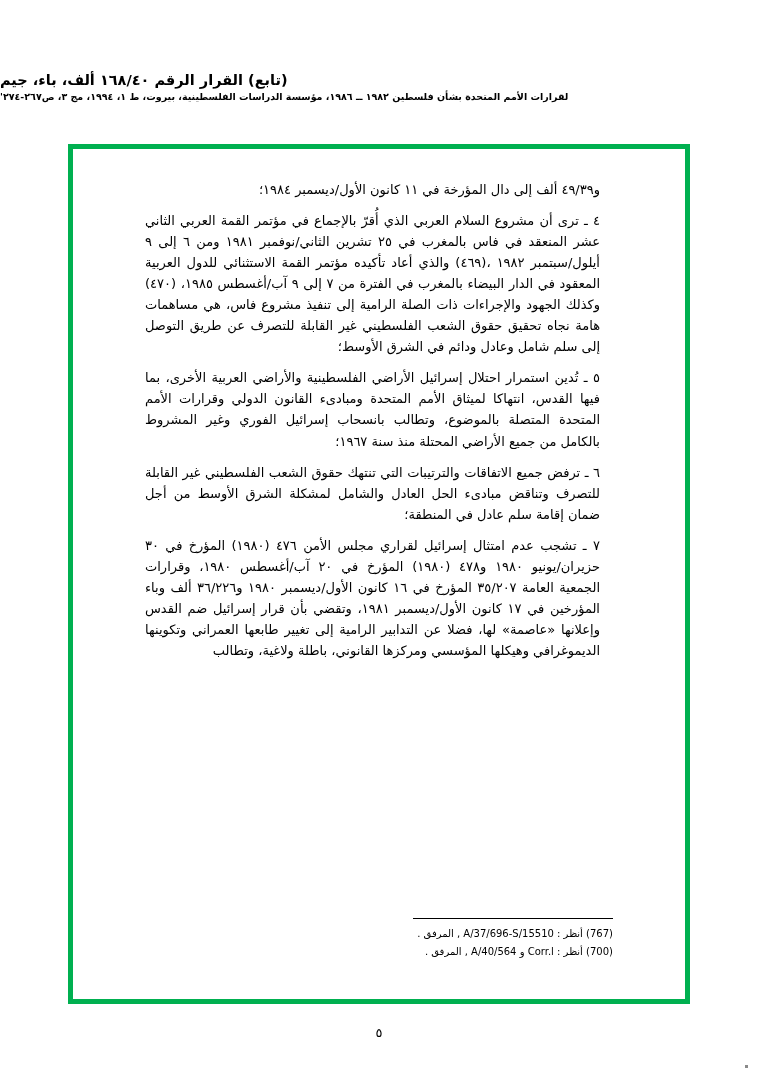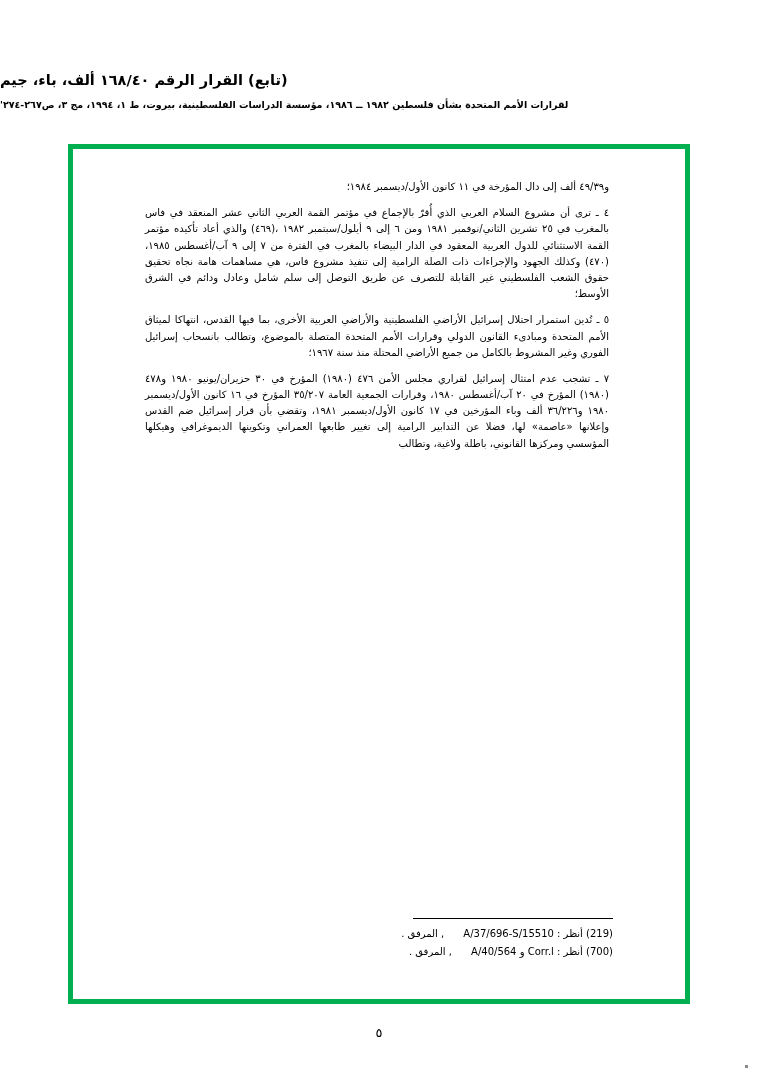--- a/index.html
+++ b/index.html
@@ -27,21 +27,20 @@
     text-align: left;
   }
   .header-title {
     font-size: 14.5px;
     font-weight: bold;
     letter-spacing: 0px;
     line-height: 1.4;
     direction: rtl;
   }
   .header-sub {
-    margin-top: 8px;
     font-size: 9.5px;
     font-weight: bold;
     direction: rtl;
     line-height: 1.4;
   }
   .frame {
     position: absolute;
     top: 144px;
     left: 68px;
     width: 622px;
@@ -53,23 +52,23 @@
   .content {
     position: absolute;
     top: 30px;
     right: 72px;
     left: 72px;
     direction: rtl;
     text-align: justify;
     text-align-last: right;
   }
   .para {
-    font-size: 10px;
+    font-size: 13px;
     line-height: 1.62;
-    margin: 0 4px 6px 0;
+    margin: 0 13px 6px 0;
     direction: rtl;
   }
   .para.gap {
     margin-top: 10px;
   }
   .footnotes {
     position: absolute;
     right: 72px;
     left: 72px;
     bottom: 38px;
@@ -84,21 +83,20 @@
   .footnote {
     font-size: 10px;
     line-height: 1.55;
     direction: rtl;
     margin-bottom: 2px;
   }
   .footnote .latin {
     direction: ltr;
     unicode-bidi: embed;
     display: inline-block;
-    margin-left: 16px;
   }
   .page-number {
     position: absolute;
     bottom: 38px;
     left: 0;
     right: 0;
     text-align: center;
     font-size: 13px;
   }
   .edge-mark {
@@ -118,27 +116,28 @@
   <div class="header">
     <div class="header-title">(تابع) القرار الرقم ١٦٨/٤٠ ألف، باء، جيم</div>
     <div class="header-sub">لقرارات الأمم المتحدة بشأن فلسطين ١٩٨٢ ــ ١٩٨٦، مؤسسة الدراسات الفلسطينية، بيروت، ط ١، ١٩٩٤، مج ٣، ص٢٦٧-٢٧٤'</div>
   </div>
 
   <div class="frame">
     <div class="content">
       <p class="para">و٤٩/٣٩ ألف إلى دال المؤرخة في ١١ كانون الأول/ديسمبر ١٩٨٤؛</p>
       <p class="para gap">٤ ـ ترى أن مشروع السلام العربي الذي أُقرّ بالإجماع في مؤتمر القمة العربي الثاني عشر المنعقد في فاس بالمغرب في ٢٥ تشرين الثاني/نوفمبر ١٩٨١ ومن ٦ إلى ٩ أيلول/سبتمبر ١٩٨٢ ،(٤٦٩) والذي أعاد تأكيده مؤتمر القمة الاستثنائي للدول العربية المعقود في الدار البيضاء بالمغرب في الفترة من ٧ إلى ٩ آب/أغسطس ١٩٨٥، (٤٧٠) وكذلك الجهود والإجراءات ذات الصلة الرامية إلى تنفيذ مشروع فاس، هي مساهمات هامة نجاه تحقيق حقوق الشعب الفلسطيني غير القابلة للتصرف عن طريق التوصل إلى سلم شامل وعادل ودائم في الشرق الأوسط؛</p>
       <p class="para gap">٥ ـ تُدين استمرار احتلال إسرائيل الأراضي الفلسطينية والأراضي العربية الأخرى، بما فيها القدس، انتهاكا لميثاق الأمم المتحدة ومبادىء القانون الدولي وقرارات الأمم المتحدة المتصلة بالموضوع، وتطالب بانسحاب إسرائيل الفوري وغير المشروط بالكامل من جميع الأراضي المحتلة منذ سنة ١٩٦٧؛</p>
+      <p class="para gap">٦ ـ ترفض جميع الاتفاقات والترتيبات التي تنتهك حقوق الشعب الفلسطيني غير القابلة للتصرف وتناقض مبادىء الحل العادل والشامل لمشكلة الشرق الأوسط من أجل ضمان إقامة سلم عادل في المنطقة؛</p>
       <p class="para gap">٧ ـ تشجب عدم امتثال إسرائيل لقراري مجلس الأمن ٤٧٦ (١٩٨٠) المؤرخ في ٣٠ حزيران/يونيو ١٩٨٠ و٤٧٨ (١٩٨٠) المؤرخ في ٢٠ آب/أغسطس ١٩٨٠، وقرارات الجمعية العامة ٣٥/٢٠٧ المؤرخ في ١٦ كانون الأول/ديسمبر ١٩٨٠ و٣٦/٢٢٦ ألف وباء المؤرخين في ١٧ كانون الأول/ديسمبر ١٩٨١، وتقضي بأن قرار إسرائيل ضم القدس وإعلانها «عاصمة» لها، فضلا عن التدابير الرامية إلى تغيير طابعها العمراني وتكوينها الديموغرافي وهيكلها المؤسسي ومركزها القانوني، باطلة ولاغية، وتطالب</p>
     </div>
 
     <div class="footnotes">
       <div class="footnote-rule"></div>
       <div class="footnote">
-        <span>(219)</span>
+        <span>(767)</span>
         <span>أنظر :</span>
         <span class="latin">A/37/696-S/15510</span>
         <span>, المرفق .</span>
       </div>
       <div class="footnote">
         <span>(700)</span>
         <span>أنظر :</span>
         <span class="latin">A/40/564 و Corr.l</span>
         <span>, المرفق .</span>
       </div>

